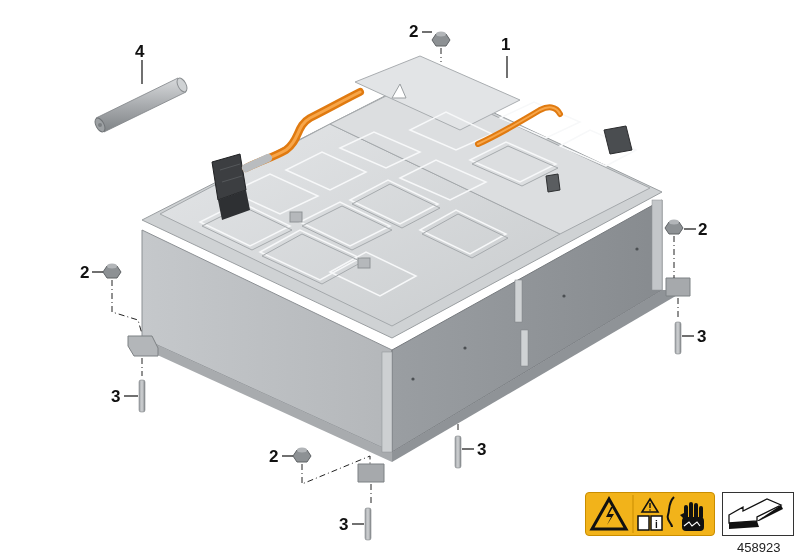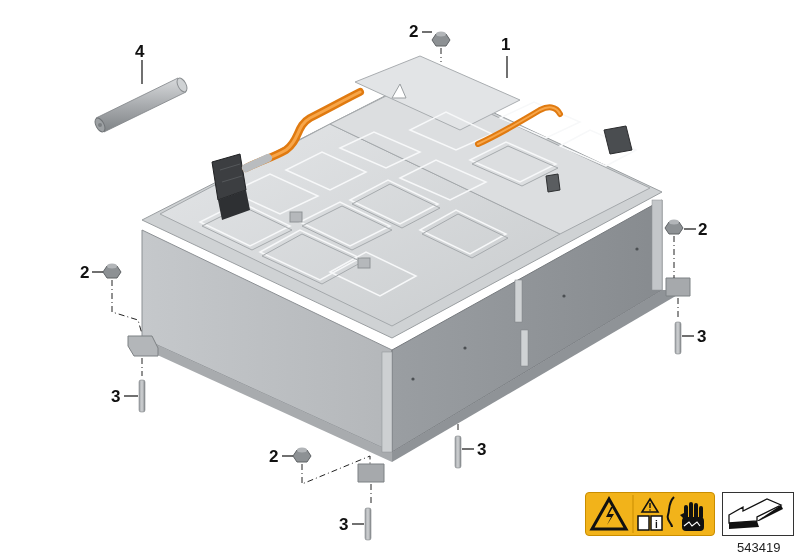--- a/index.html
+++ b/index.html
@@ -219,14 +219,14 @@
 
 
 <div class="install" style="left:722px;top:492px;width:70px;height:42px;">
   <svg width="70" height="42" viewBox="0 0 70 42" xmlns="http://www.w3.org/2000/svg">
     <polygon points="6,22 20,14 20,18 44,6 58,12 34,24 34,28 6,30" fill="#fff" stroke="#111" stroke-width="1.3"></polygon>
     <polygon points="58,12 60,16 36,28 34,28" fill="#111"></polygon>
     <polygon points="6,30 34,28 36,34 6,36" fill="#111"></polygon>
   </svg>
 </div>
 
-<div class="id-num" style="left:737px;top:540px;">543419</div>
+<div class="id-num" style="left:737px;top:540px;">458923</div>
 </div>
 
 </body></html>

